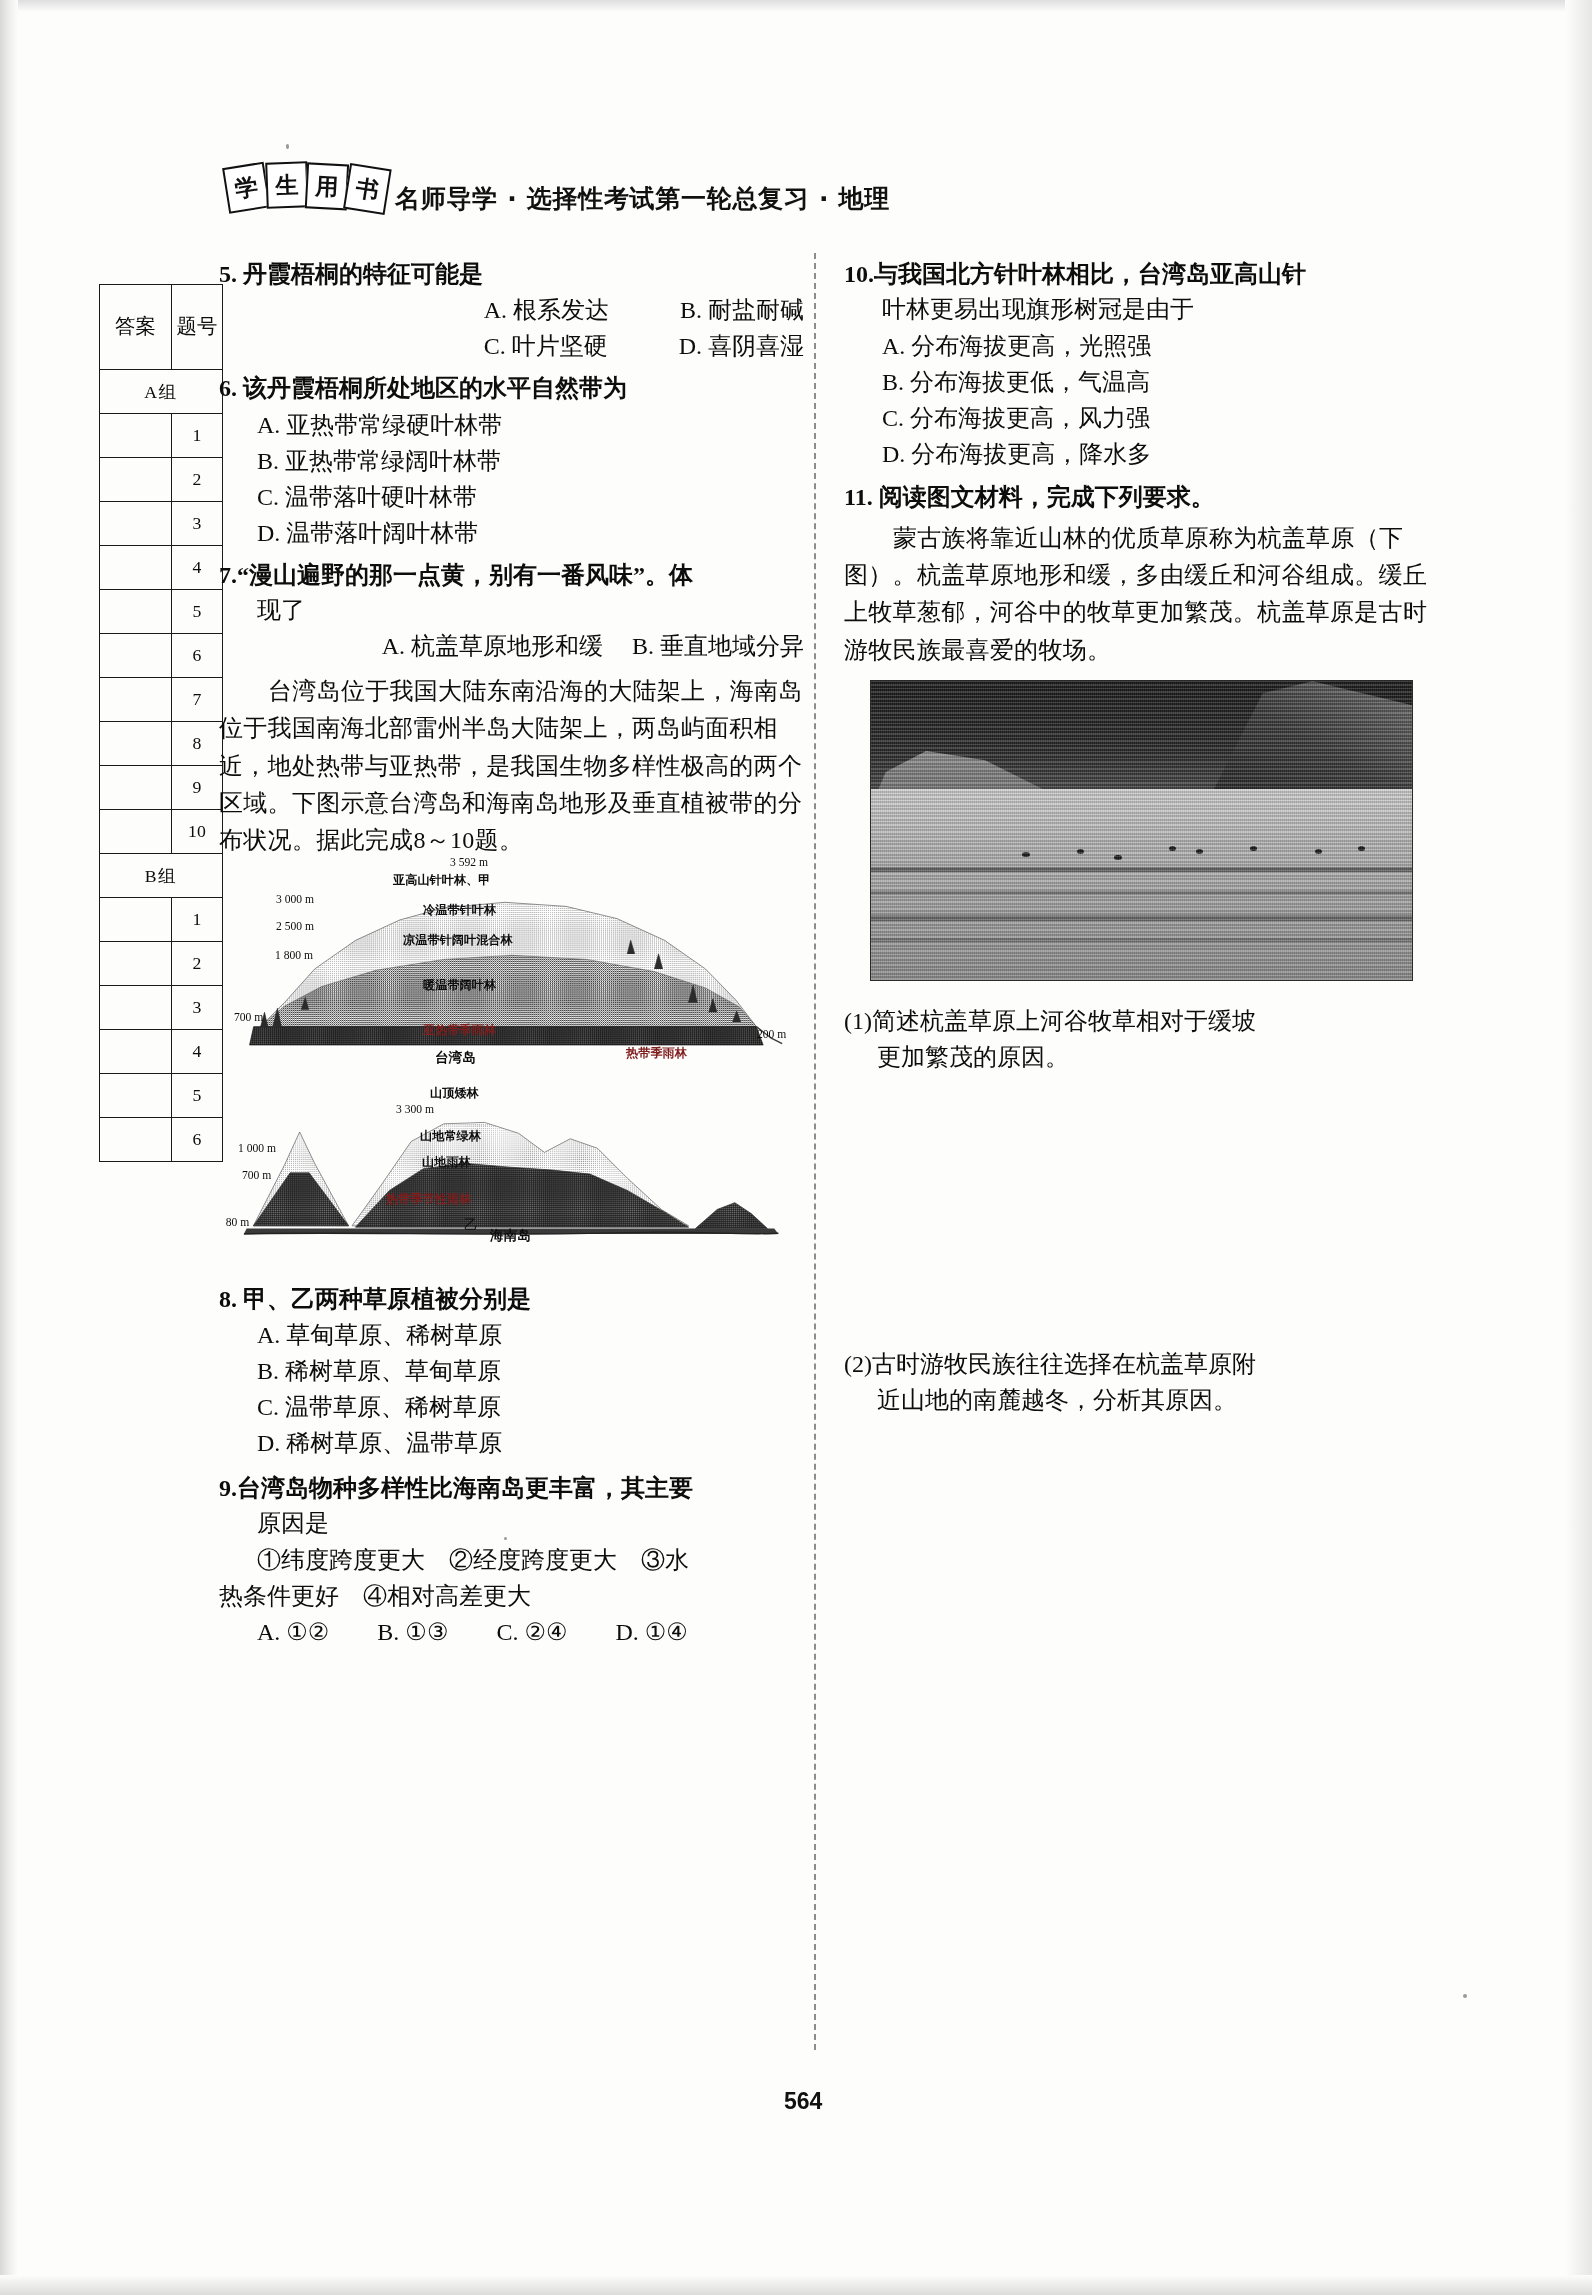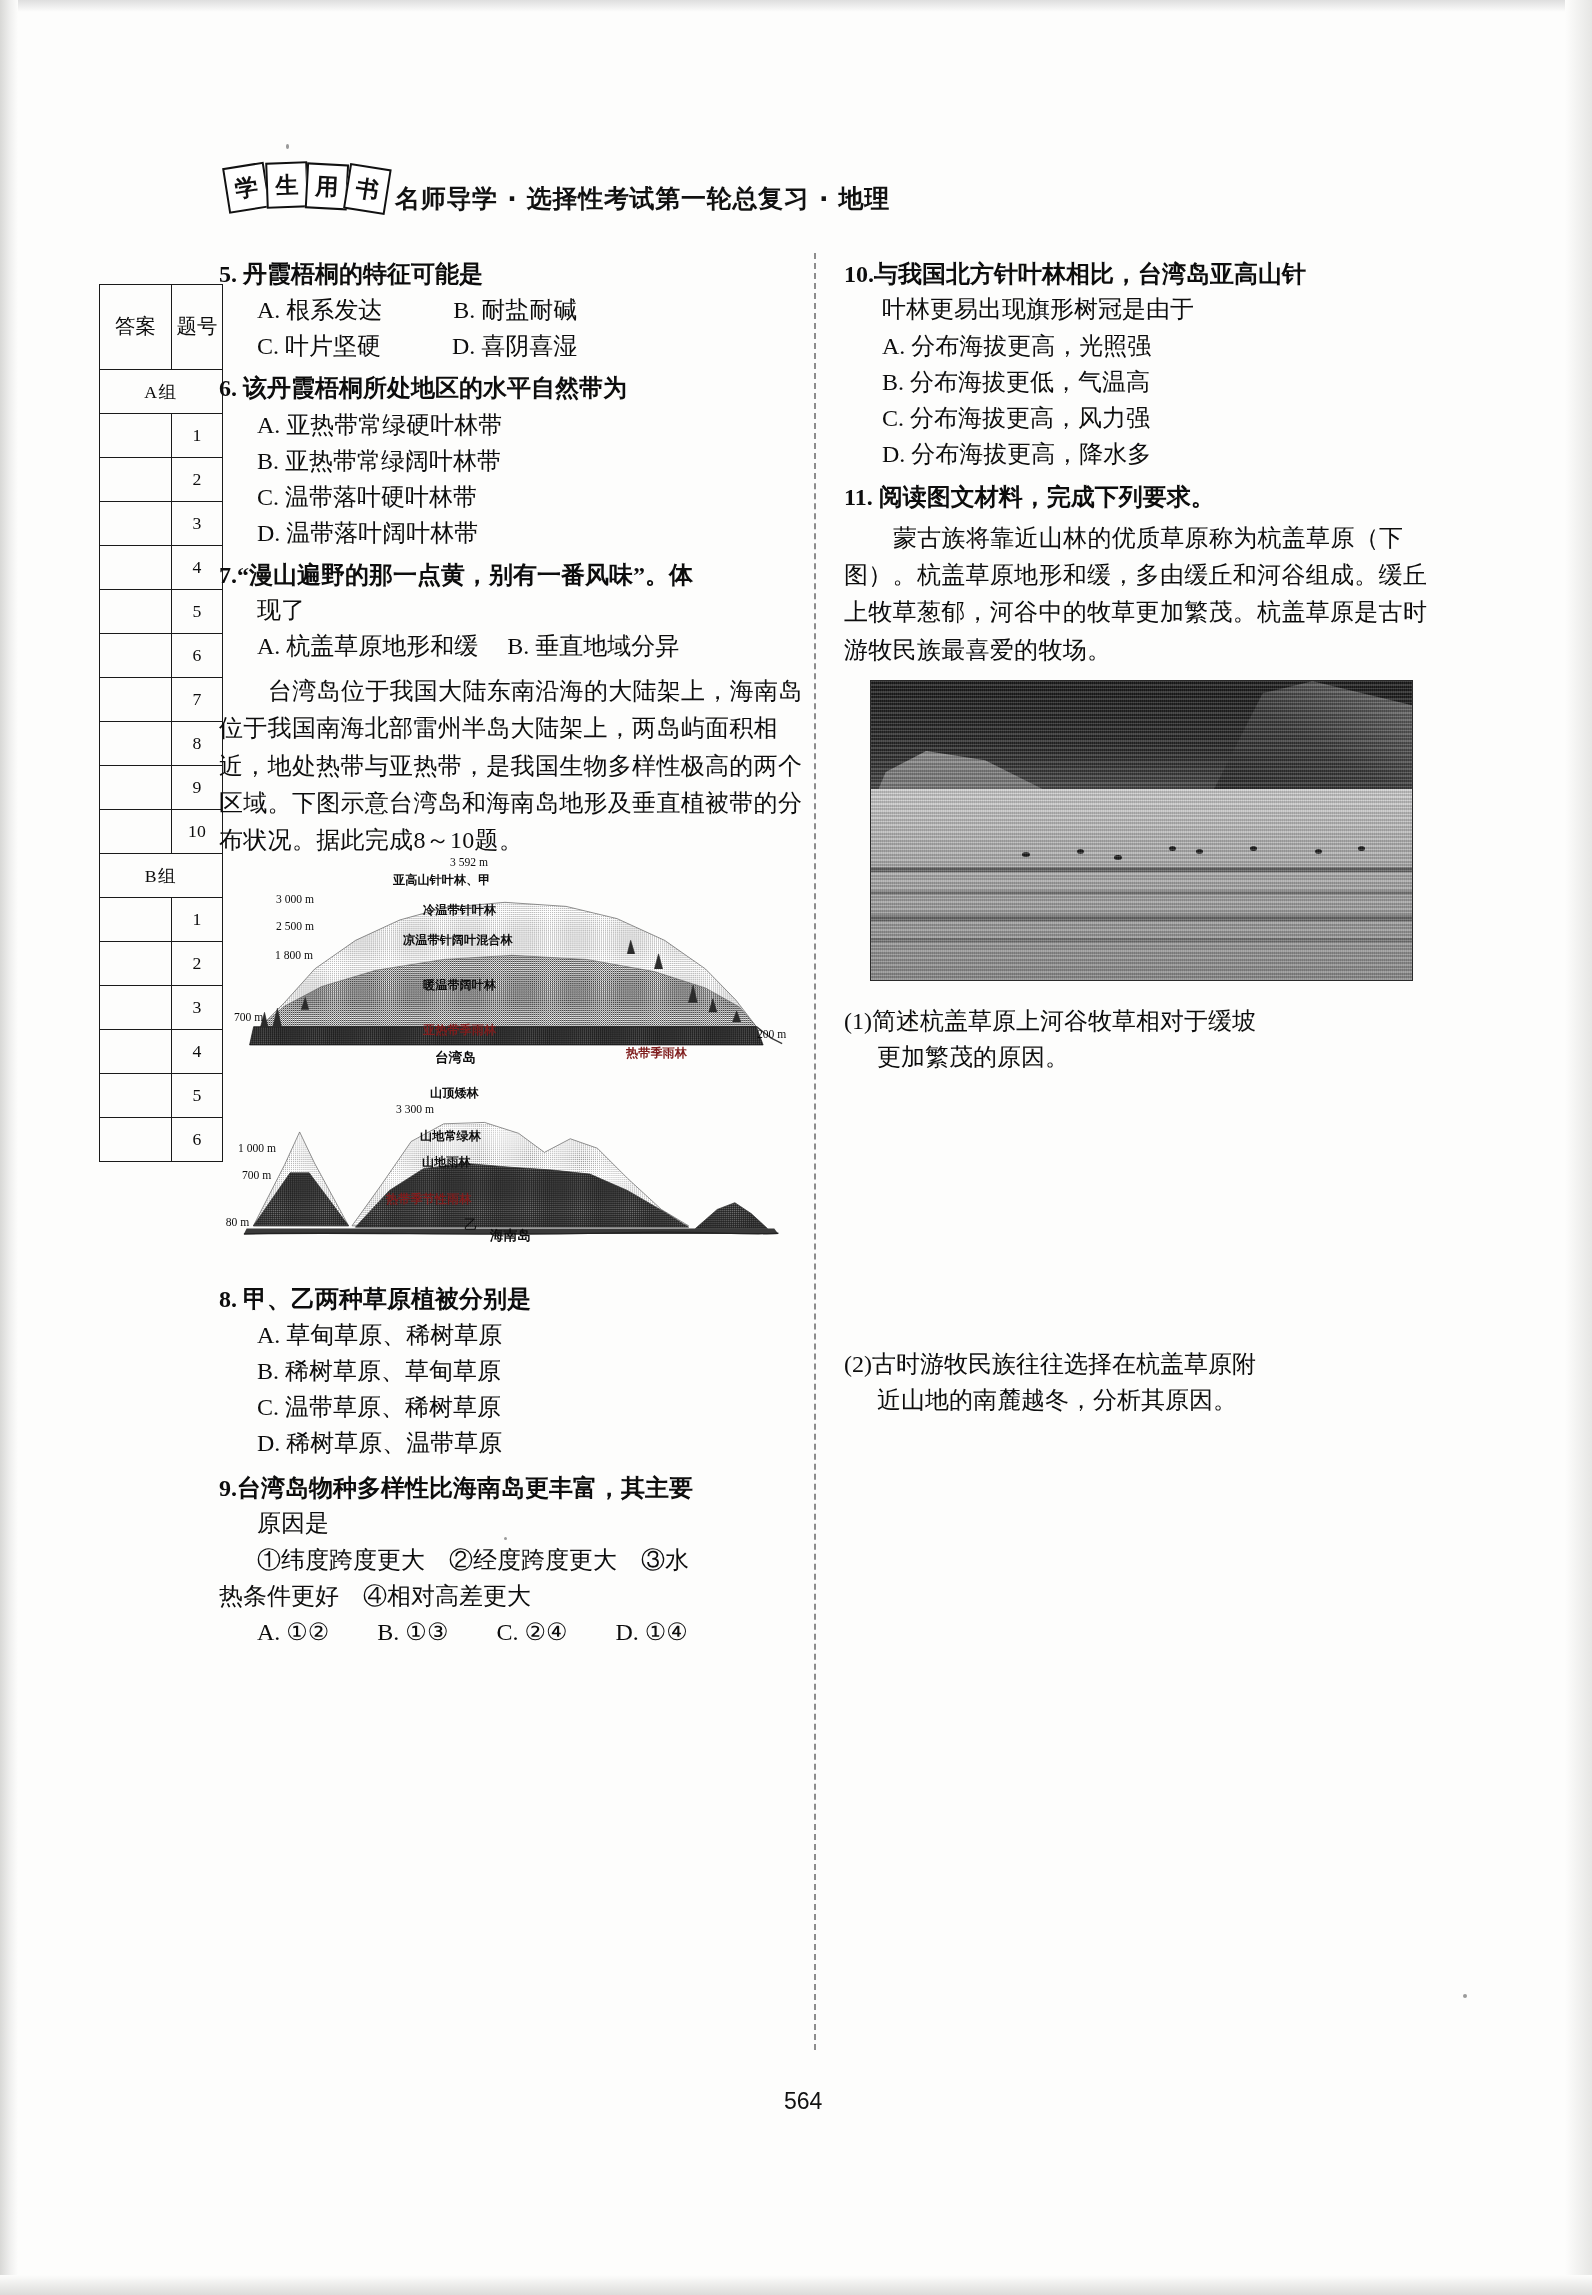--- a/index.html
+++ b/index.html
@@ -57,21 +57,21 @@
   
   .col-left{position:absolute;left:219px;top:257px;width:585px;}
   .col-right{position:absolute;left:844px;top:257px;width:592px;}
   .divider{position:absolute;left:814px;top:253px;width:0;height:1797px;
       border-left:2px dashed #8d8d8d;}
 
   .q{font-size:24px;line-height:1.42;margin-bottom:1.4px;}
   .qnum{font-weight:bold;}
   .stem{font-weight:bold;}
   .opt{font-size:24px;line-height:1.5;margin-left:38px;white-space:nowrap;}
-  .opt-row{font-size:24px;line-height:1.5;margin-left:38px;white-space:nowrap;}
+  .opt-row{font-size:24px;line-height:1.5;margin-left:38px;white-space:nowrap;text-align:right;}
   .indent2{margin-left:38px;}
   .para{
     font-size:24px;line-height:1.56;text-indent:49px;
     font-family:"Liberation Serif","DejaVu Serif",serif;
     letter-spacing:0.3px;
   }
   .para-kai{font-style:normal;}
   .sub-q{font-size:24px;line-height:1.48;}
   .sub-q .cont{display:block;margin-left:33px;}
 
@@ -110,21 +110,21 @@
   .photo .band{position:absolute;left:0;width:100%;background:#2c2c2c;opacity:.55;}
   .photo .grain{position:absolute;inset:0;opacity:.55;
       background-image:
         repeating-linear-gradient(0deg,rgba(255,255,255,.25) 0 0.7px,rgba(0,0,0,.22) 0.7px 1.4px),
         repeating-linear-gradient(90deg,rgba(255,255,255,.14) 0 0.7px,rgba(0,0,0,.14) 0.7px 2px);}
   .photo .flock{position:absolute;width:7.5px;height:5.4px;background:#1d1d1d;border-radius:50%;}
 
   
   .page-number{
     position:absolute;left:784px;top:2088px;
-    font-size:23px;font-weight:normal;
+    font-size:23px;font-weight:bold;
     font-family:"Liberation Sans","DejaVu Sans",sans-serif;color:#111;
   }
   .speck{position:absolute;background:#9a9a9a;border-radius:50%;}
 </style>
 </head>
 <body>
 
 <div class="page">
   <div class="scan-edge-top"></div>
   <div class="scan-edge-left"></div>

